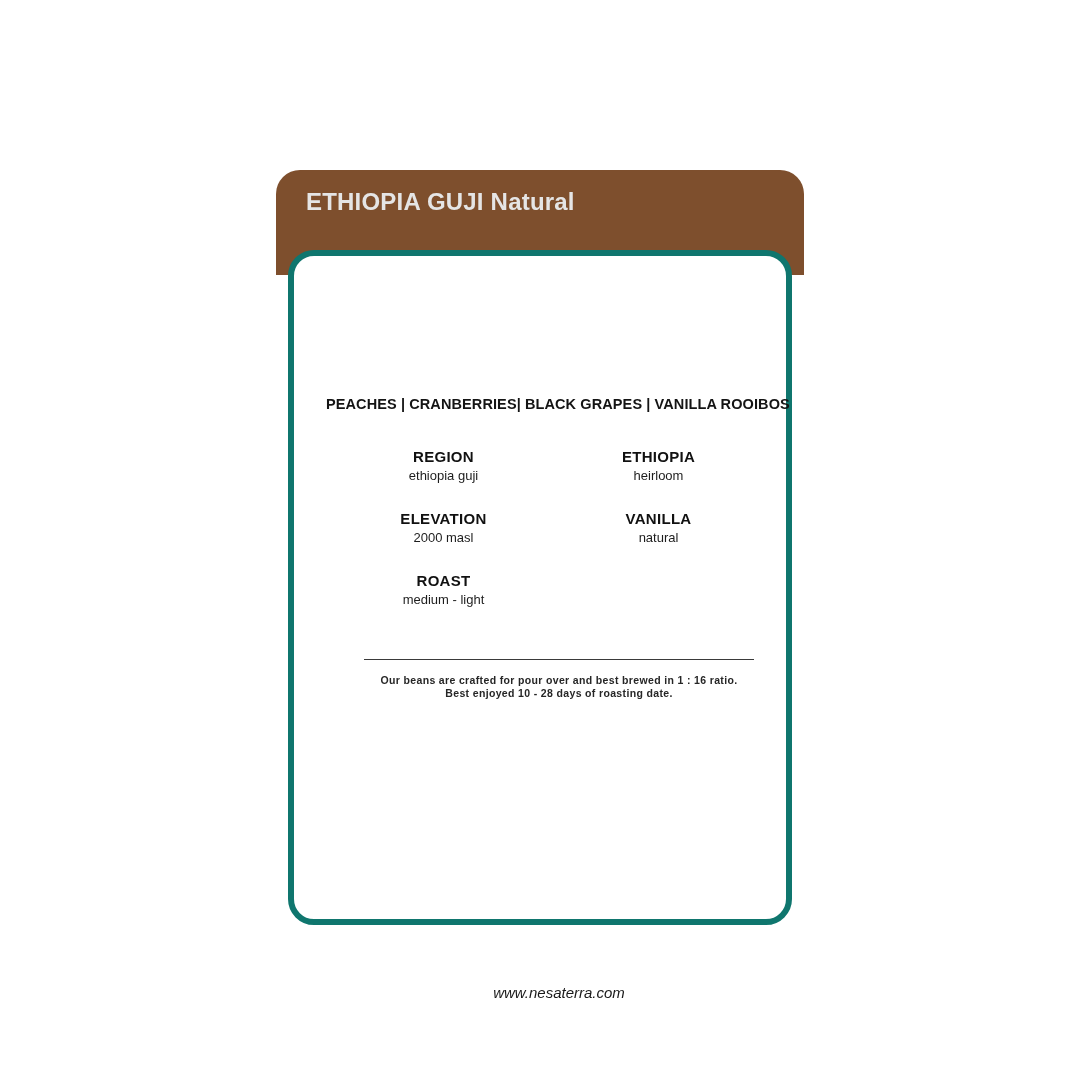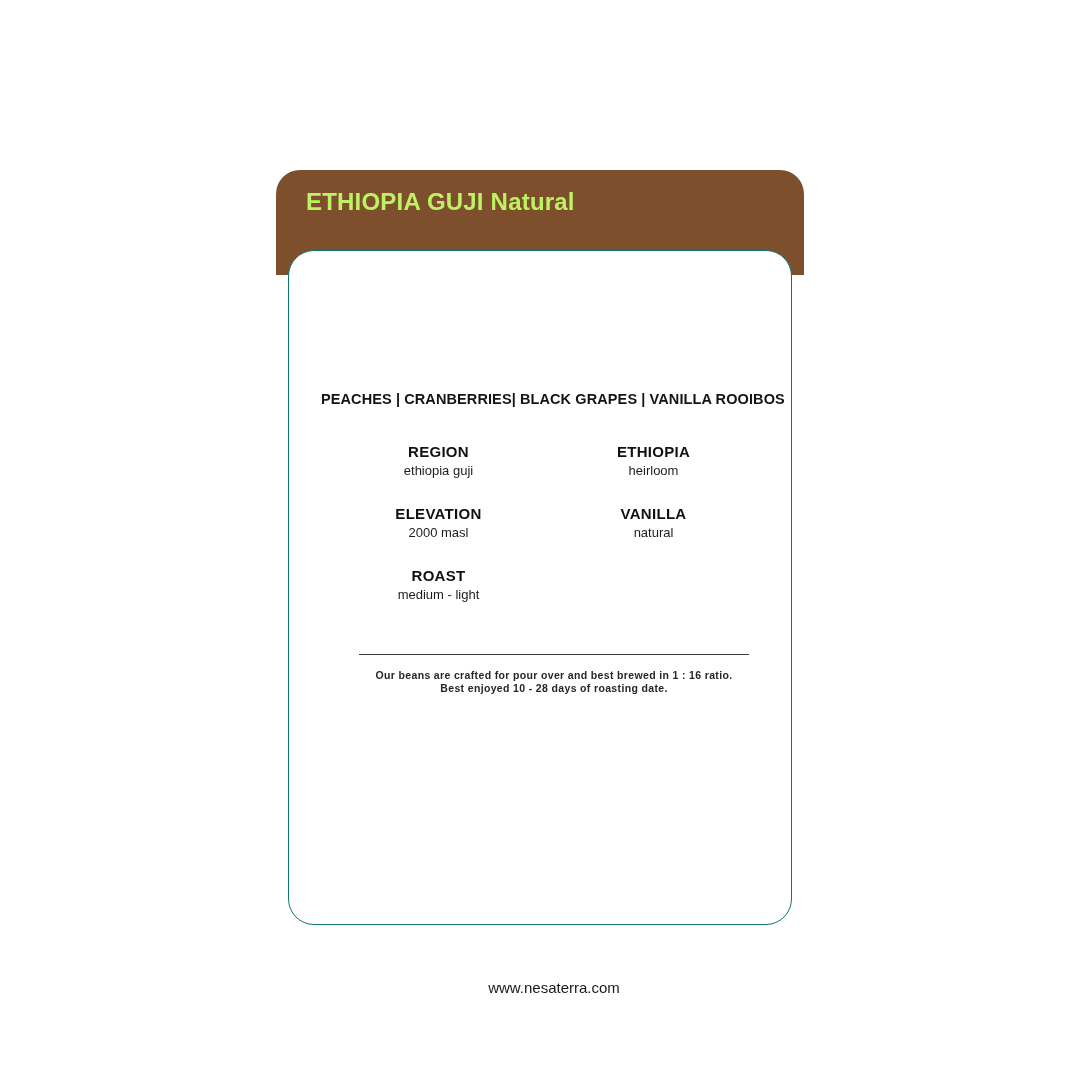--- a/index.html
+++ b/index.html
@@ -28,36 +28,36 @@
     width: 528px;
     height: 105px;
     background: #7e4f2d;
     border-radius: 24px 24px 0 0;
   }
 
   .header-title {
     position: absolute;
     left: 30px;
     top: 18px;
-    color: #bef264;
+    color: #e5e5e5;
     font-size: 24px;
     font-weight: bold;
     letter-spacing: 0.2px;
     white-space: nowrap;
   }
 
   
   .body-panel {
     position: absolute;
     left: 12px;
     top: 80px;
     width: 504px;
     height: 675px;
     background: #ffffff;
-    border: 1px solid #0f766e;
+    border: 6px solid #0f766e;
     border-radius: 26px;
   }
 
   .notes-line {
     position: absolute;
     left: 32px;
     top: 140px;
     width: 460px;
     font-size: 14.5px;
     font-weight: bold;
@@ -118,20 +118,21 @@
   }
 
   .website {
     position: absolute;
     left: 42px;
     top: 728px;
     width: 446px;
     text-align: center;
     font-size: 15px;
     color: #1a1a1a;
+    font-style: italic;
   }
 </style>
 </head>
 <body>
 
 <div id="card-root">
 
   <div class="header-band">
     <div class="header-title">ETHIOPIA GUJI Natural</div>
   </div>

